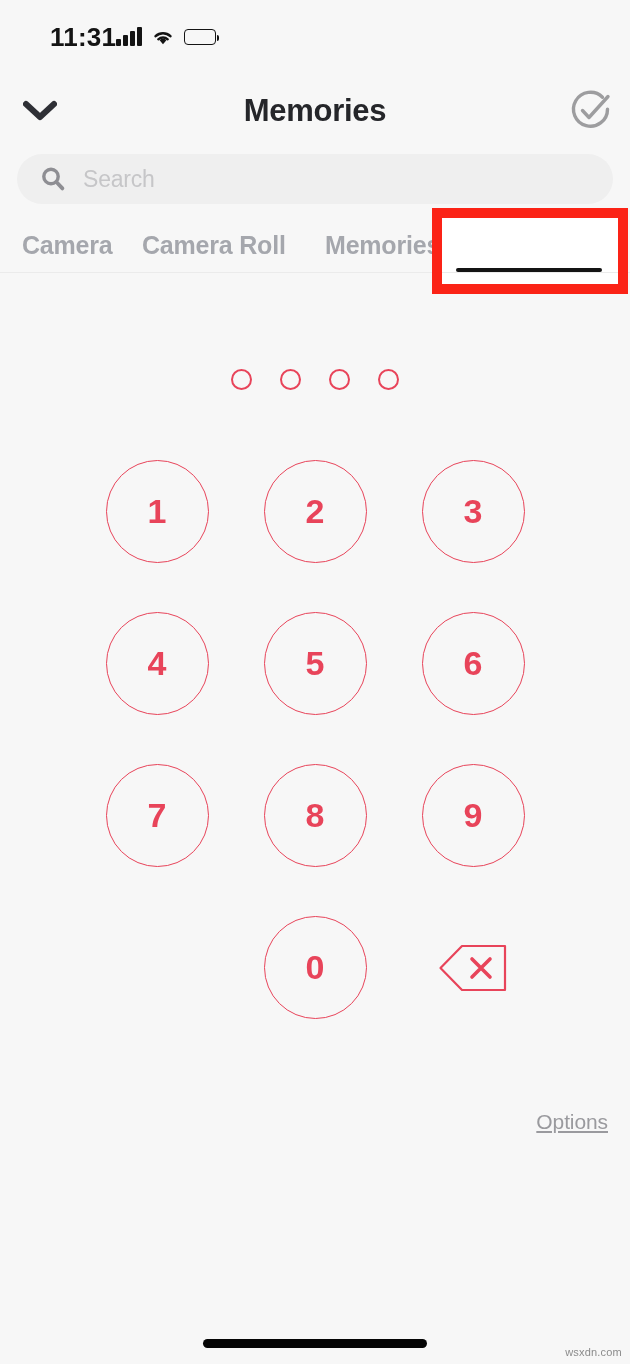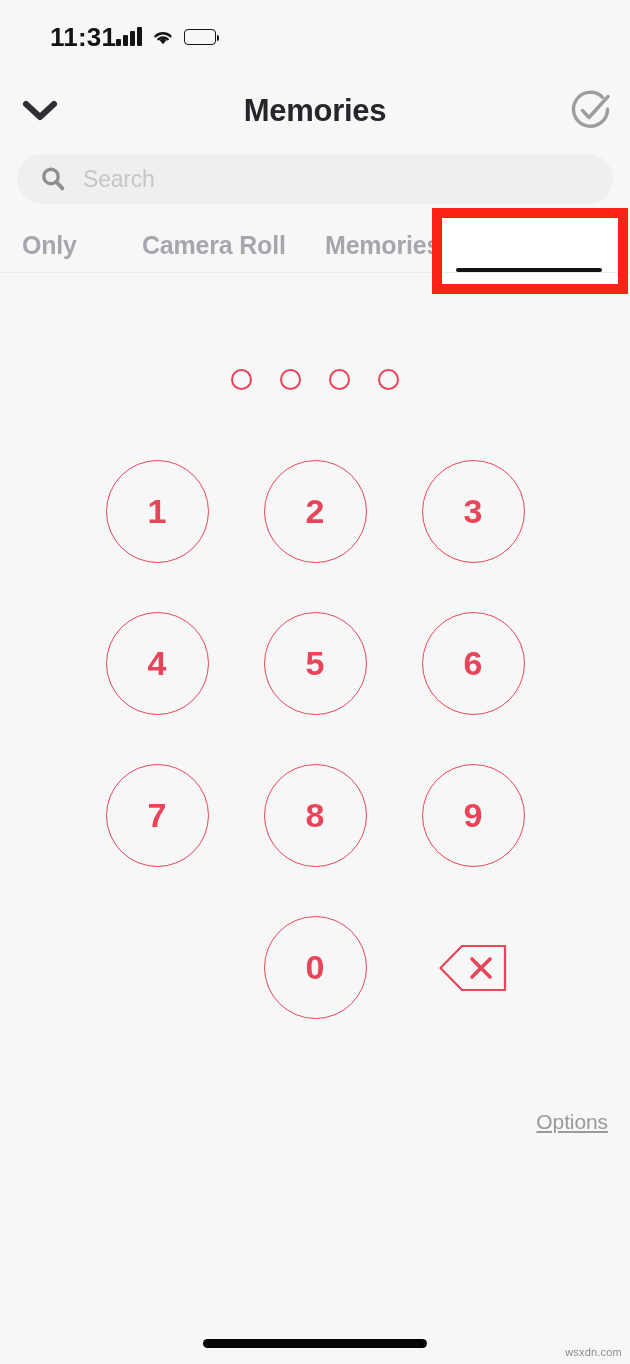--- a/index.html
+++ b/index.html
@@ -314,21 +314,21 @@
 <div class="search-bar">
   <svg width="28" height="28" viewBox="0 0 28 28">
     <circle cx="12" cy="11.5" r="7.2" stroke="#8e8e93" stroke-width="3.4" fill="none"></circle>
     <path d="M17.4 17 L23.4 23.4" stroke="#8e8e93" stroke-width="3.8" stroke-linecap="round"></path>
   </svg>
   <span class="search-placeholder">Search</span>
 </div>
 
 <div class="tab-divider"></div>
 <div class="tabs">
-  <div class="tab t0">Only</div>
+  <div class="tab t0">Camera</div>
   <div class="tab t1">Camera Roll</div>
   <div class="tab t2">Memories</div>
 </div>
 <div class="tab-underline"></div>
 
 <div class="annot-inner"></div>
 <div class="annot-box"></div>
 
 <div class="pin-dots">
   <span class="pin-dot"></span>

